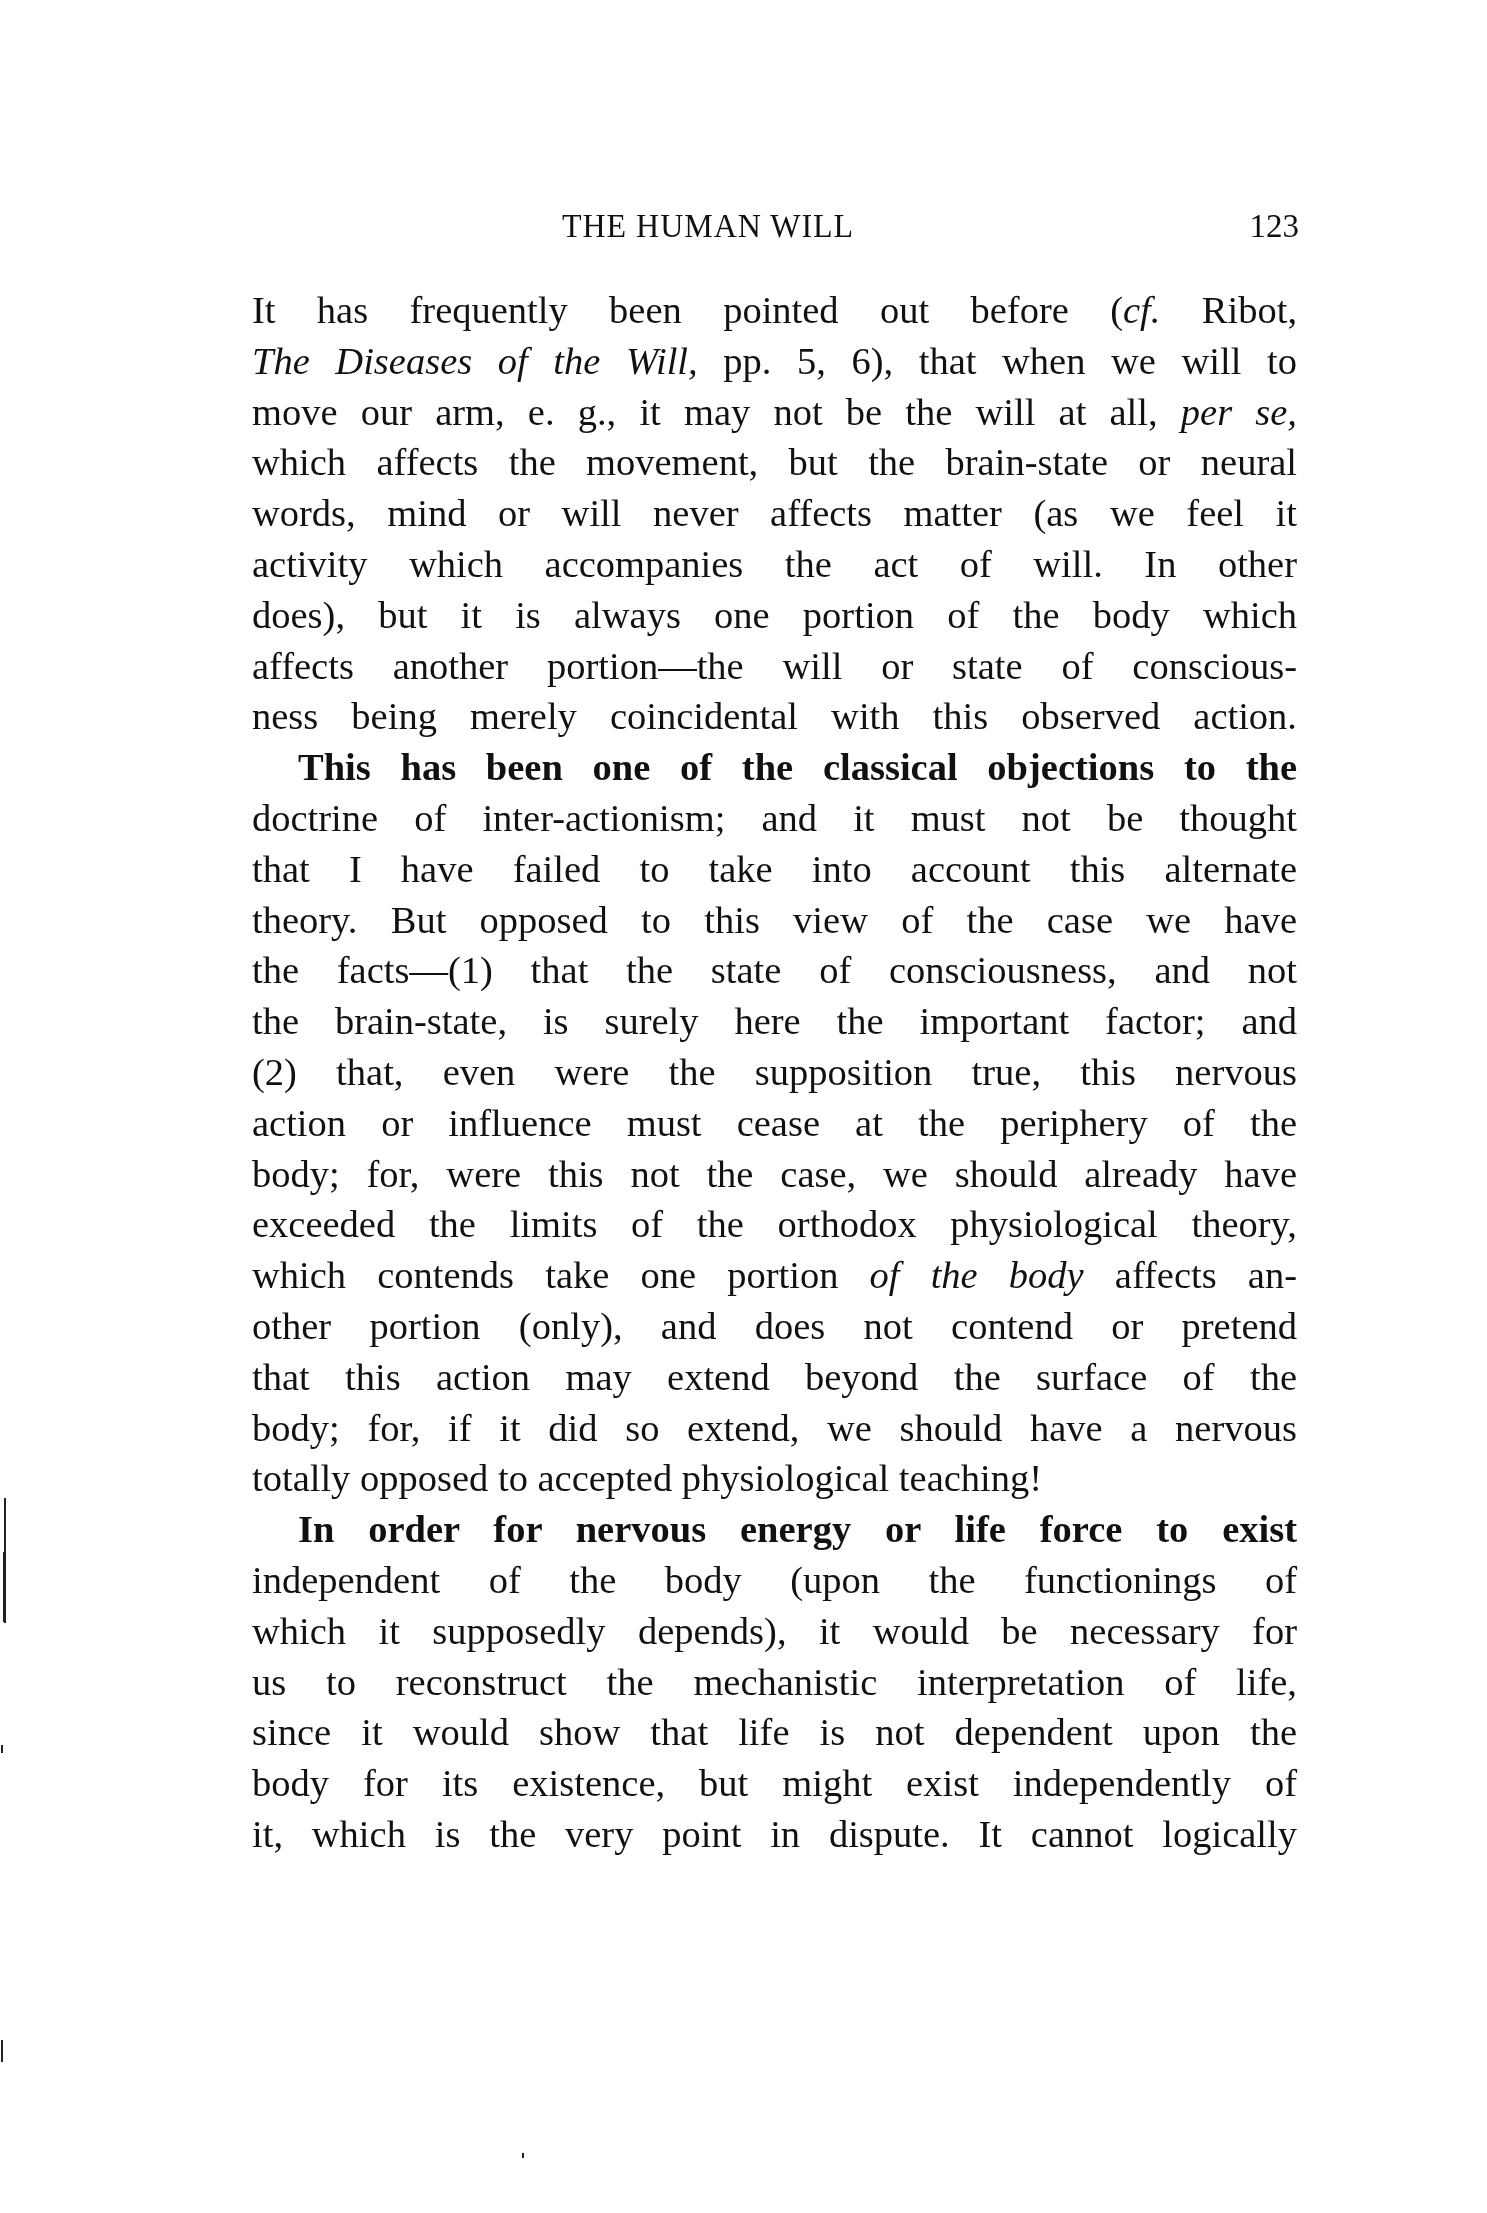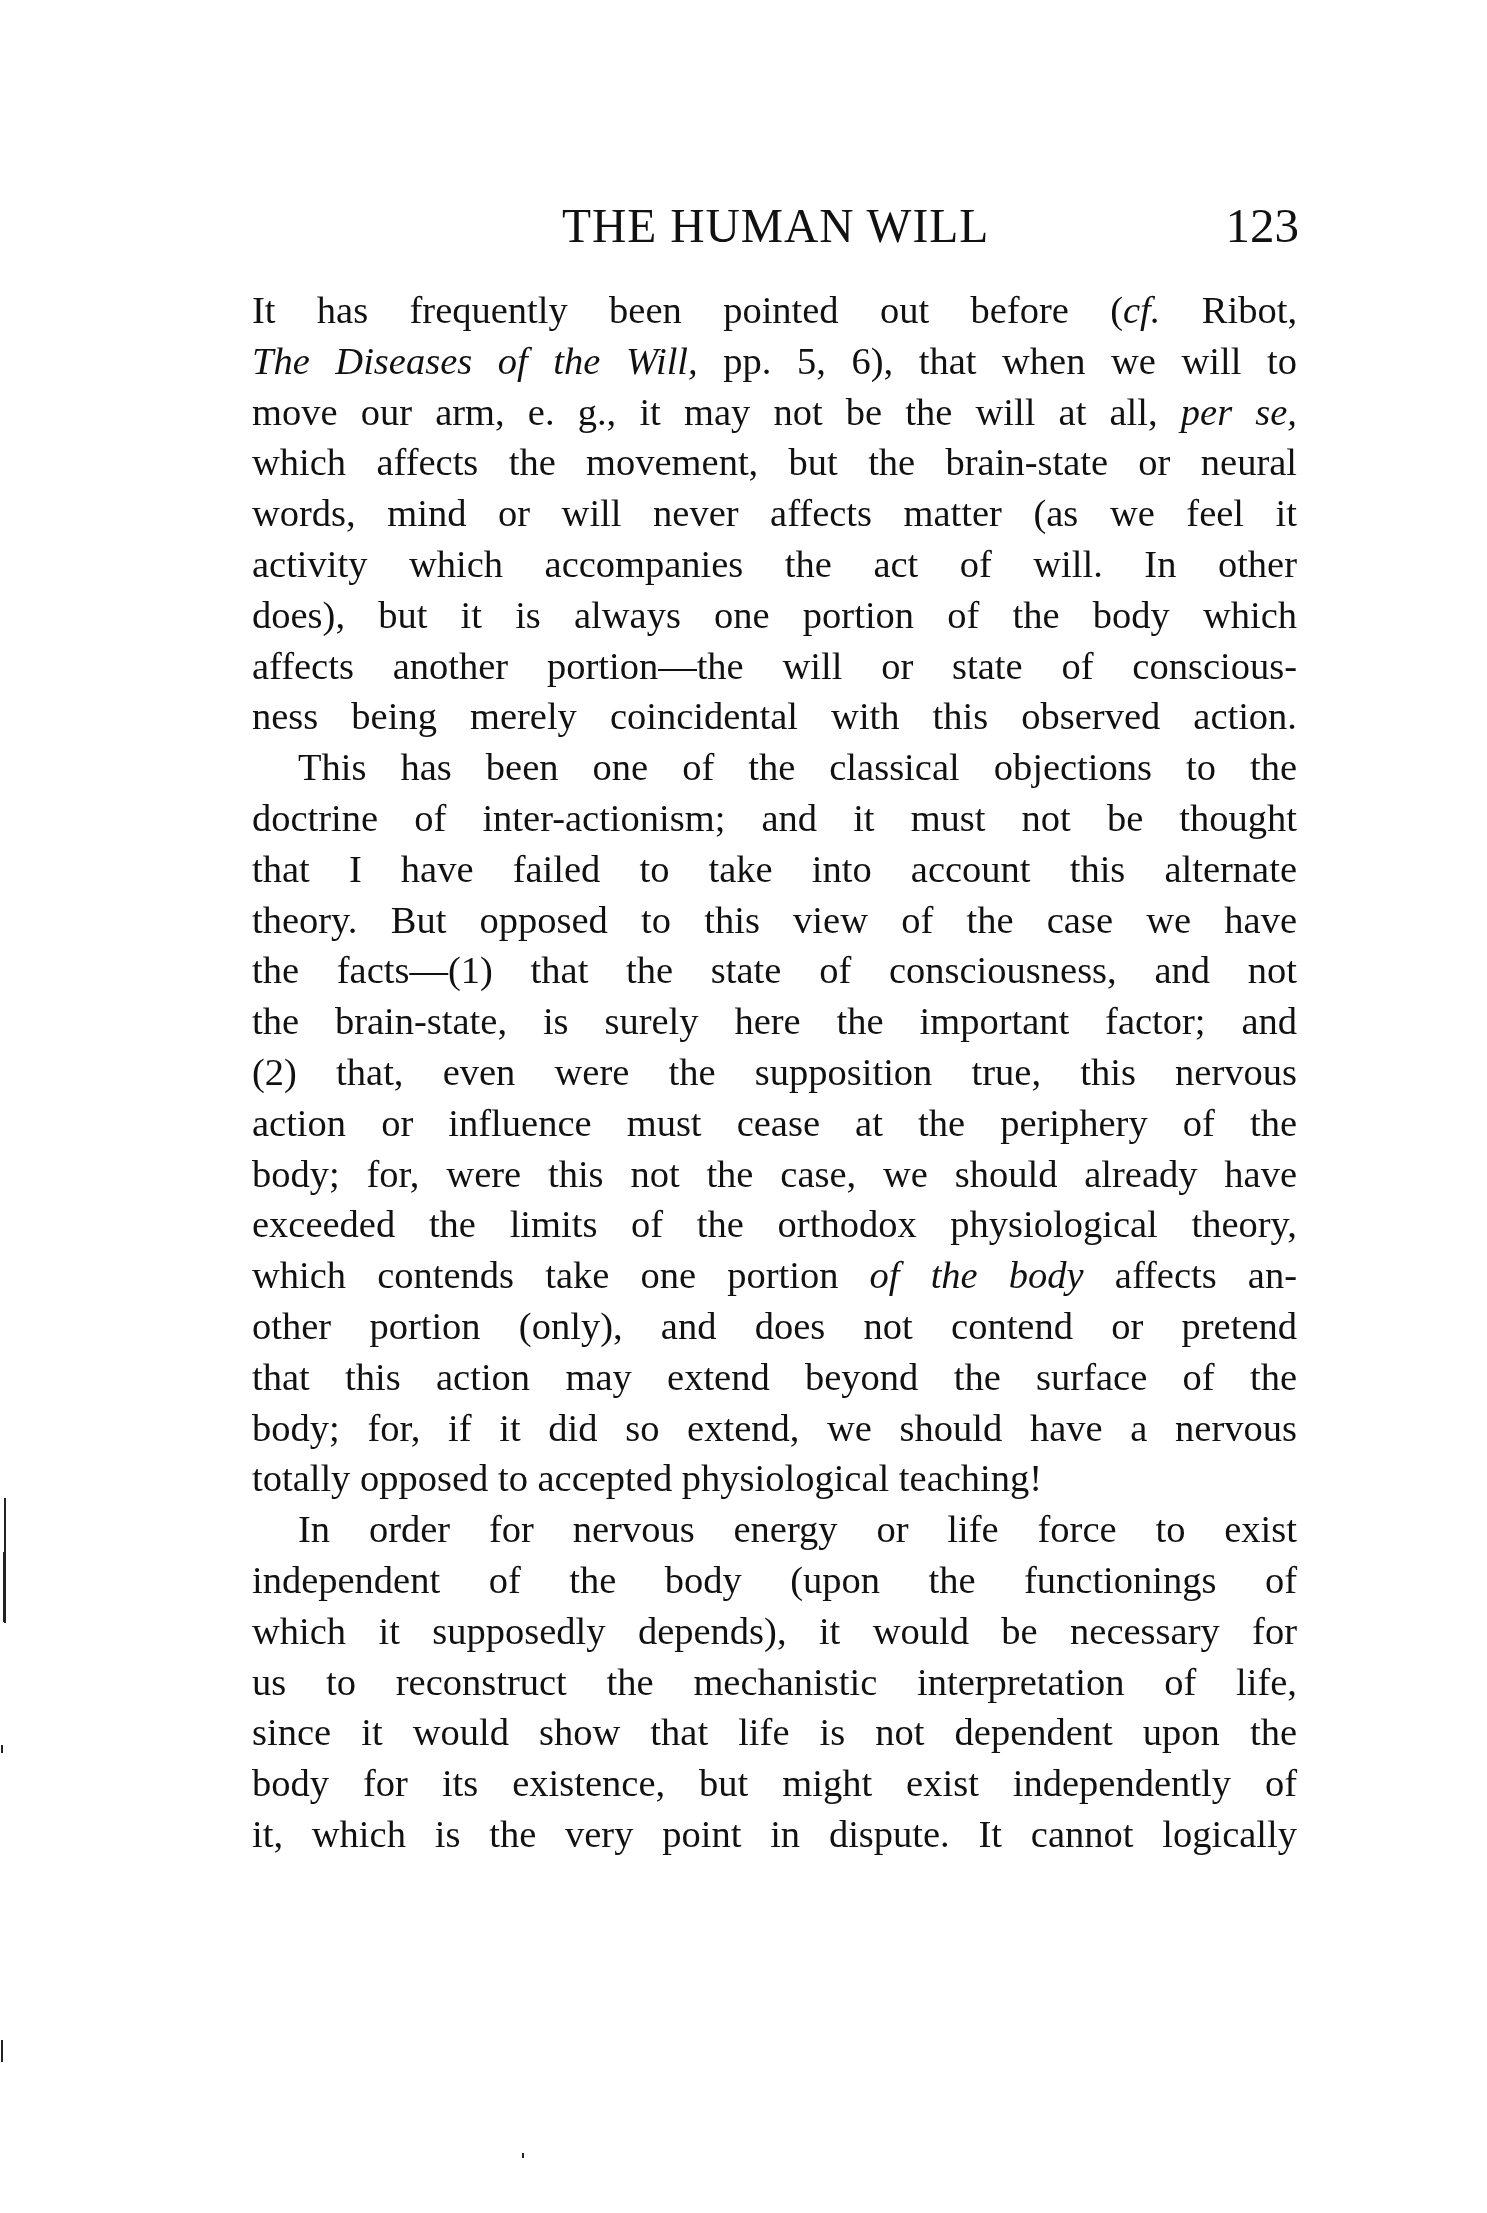--- a/index.html
+++ b/index.html
@@ -1,30 +1,30 @@
 <!DOCTYPE html>
 <html><head>
 <meta charset="utf-8">
 <style>
   html, body { margin: 0; padding: 0; background: #ffffff; }
   body { width: 1487px; height: 2213px; position: relative; overflow: hidden; }
   .page { position: absolute; left: 0; top: 0; width: 1487px; height: 2213px; background: #fff; color: #111; }
   .running-head {
     position: absolute; top: 204px; left: 262px; width: 1045px; height: 44px;
-    font-family: "Liberation Serif", "DejaVu Serif", serif; font-size: 49px; line-height: 44px;
+    font-family: "Liberation Serif", "DejaVu Serif", serif; font-size: 33px; line-height: 44px;
   }
   .running-title { position: absolute; left: 300px; top: 0; letter-spacing: 1px; transform: scaleX(0.97); transform-origin: left; }
   .page-number { position: absolute; right: 8px; top: 0; text-align: right; }
   .body-text {
     position: absolute; left: 252px; top: 285px; width: 1045px;
     font-family: "Liberation Serif", "DejaVu Serif", serif; font-size: 38.5px; line-height: 50.8px;
   }
   .line { display: block; height: 50.8px; white-space: nowrap; text-align: justify; text-align-last: justify; }
   .line.last { text-align-last: left; }
-  .line.indent { padding-left: 46px; }
+  .line.indent { padding-left: 46px; font-weight: bold; }
   .line i { font-style: italic; }
   .scan-mark { position: absolute; background: #222; }
 </style>
 </head>
 <body>
 
 <div class="page">
   <div class="running-head">
     <span class="running-title">THE HUMAN WILL</span>
     <span class="page-number">123</span>

